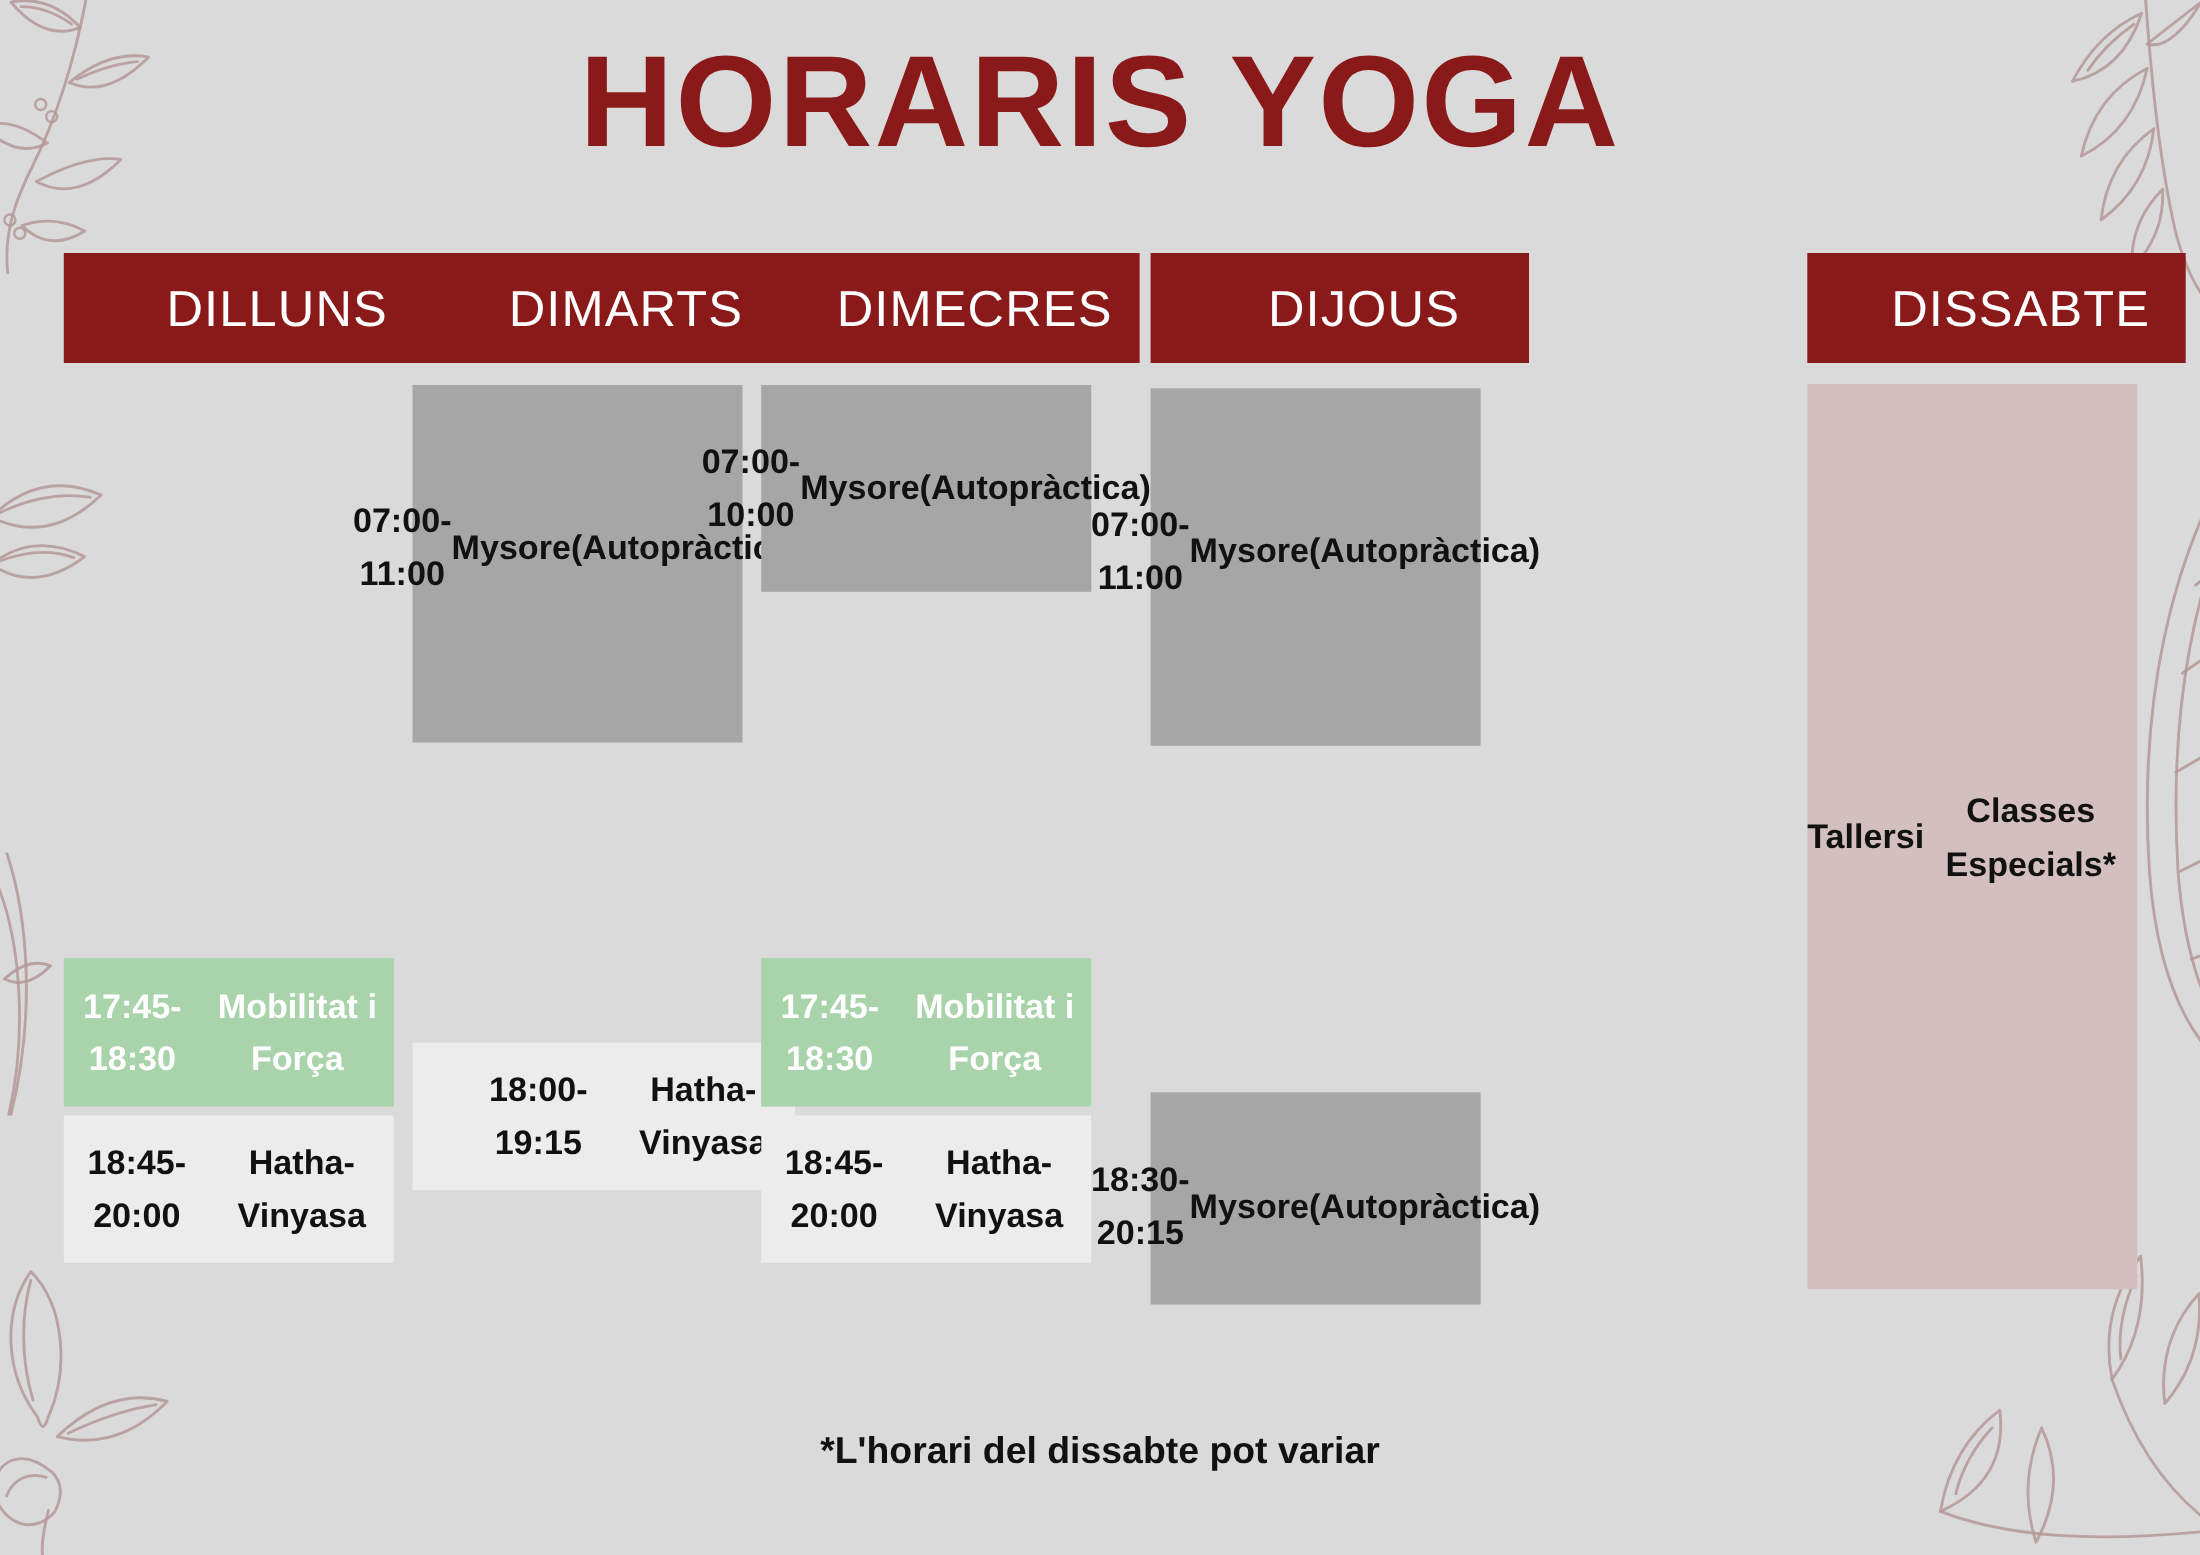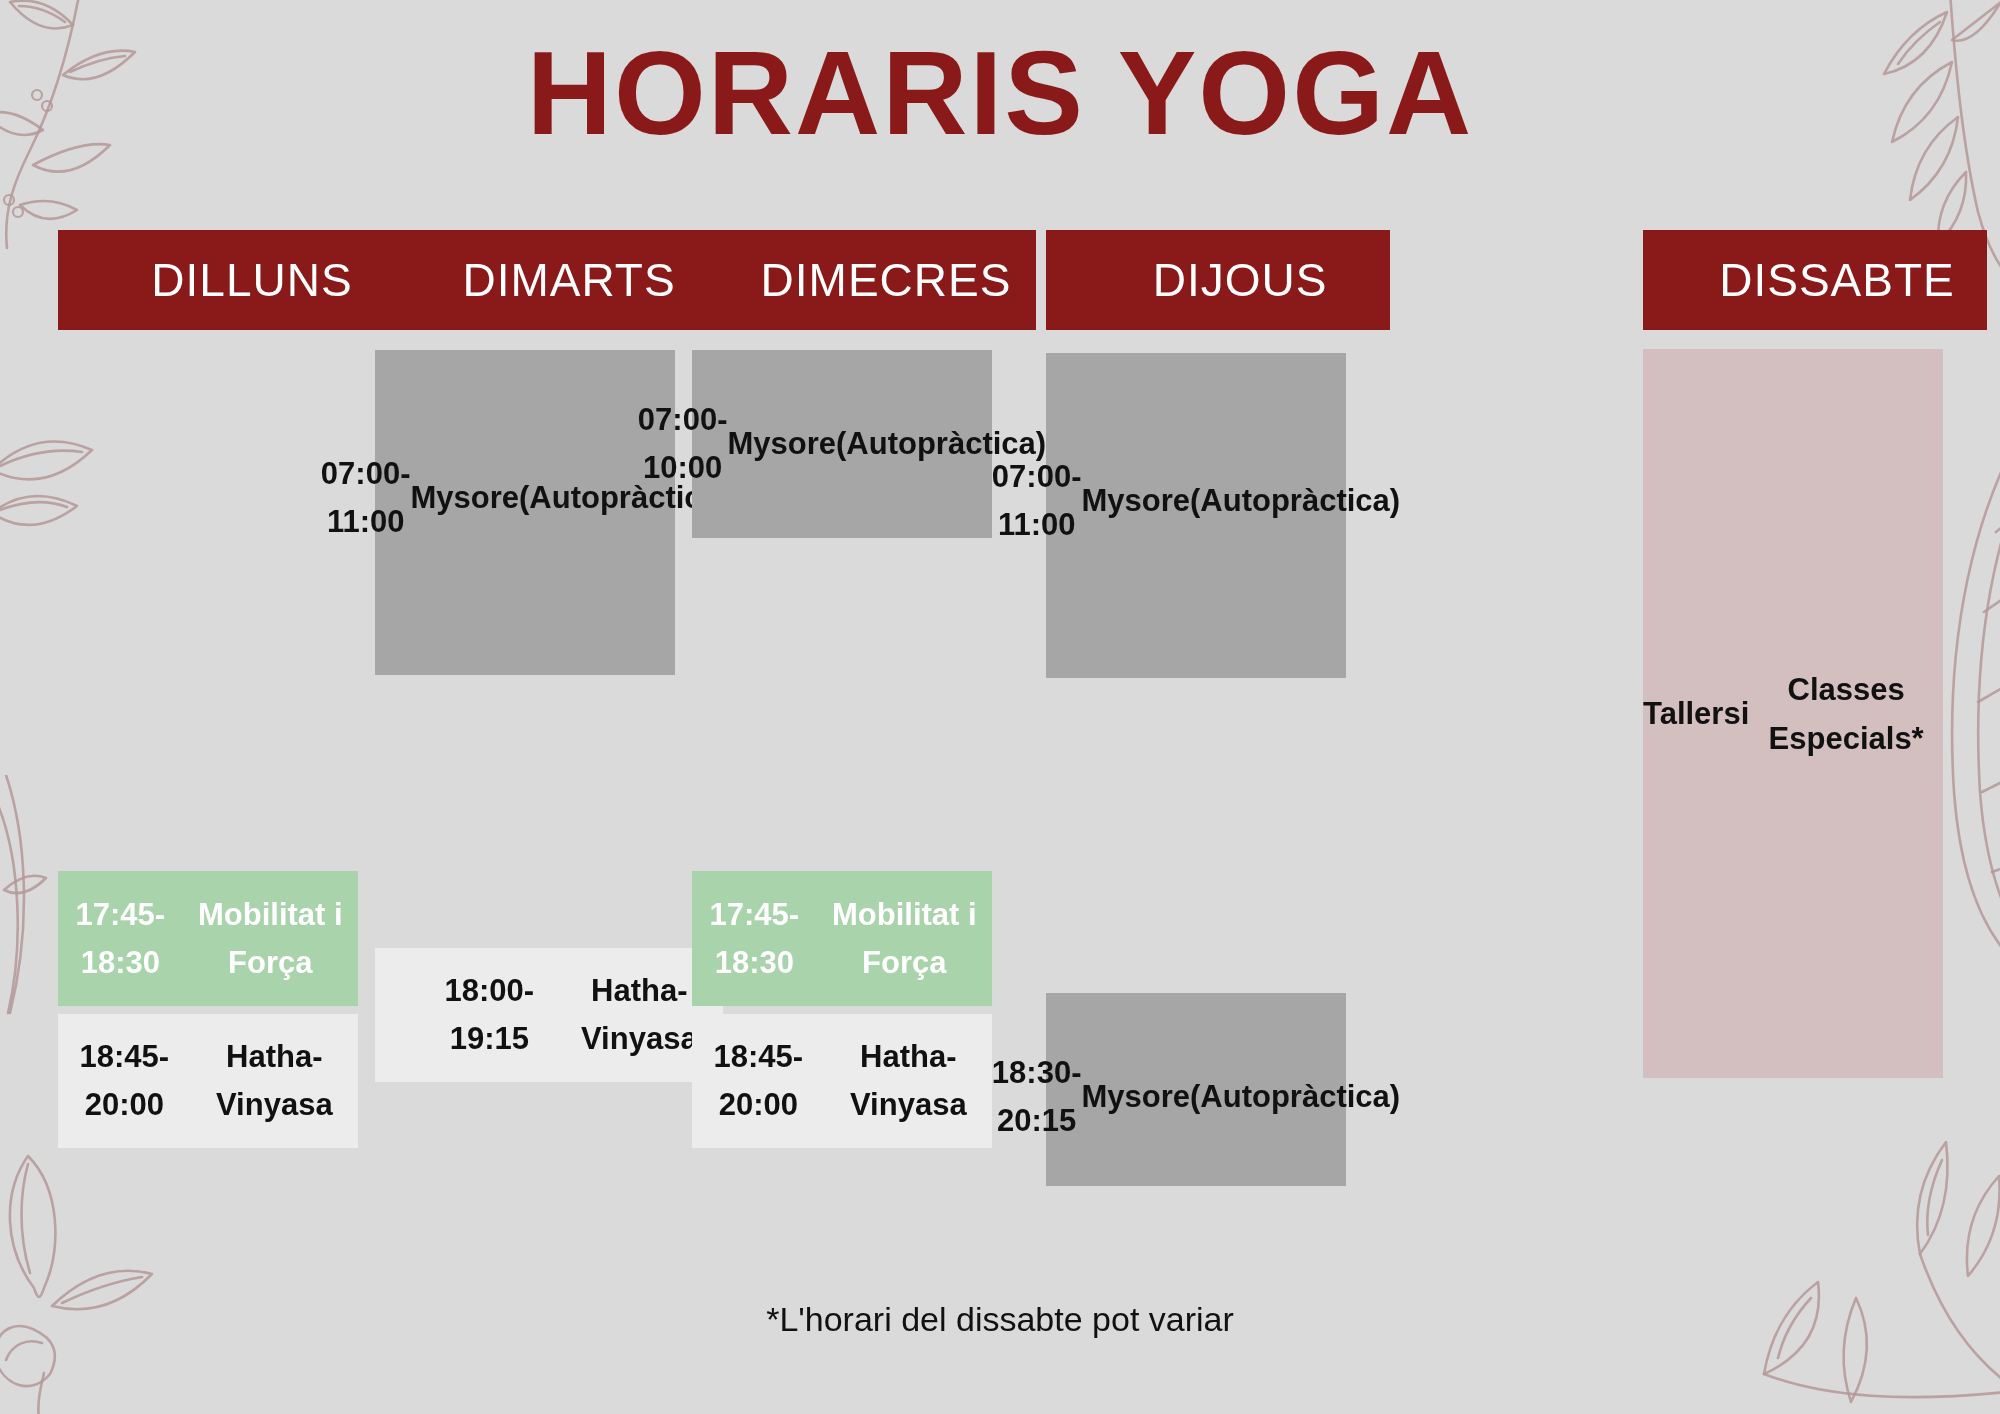--- a/index.html
+++ b/index.html
@@ -34,31 +34,31 @@
   }
   .gray{background:var(--gray,#a6a6a6);}
   .greenb{background:var(--green,#a9d3ab);color:#fff;}
   .whiteb{background:var(--white,#ececec);}
   .pinkb{background:var(--pink,#d3bfbf);line-height:49px;}
   .lift{padding-bottom:30px;}
   .sink{padding-top:14px;}
   .b-dimarts-morning {top:350px;height:295px;}
   .b-dimecres-morning{top:350px;height:188px;}
   .b-dijous-morning  {top:353px;height:295px;}
-  .b-dissabte        {top:349px;height:729px;}
+  .b-dissabte        {top:349px;height:823px;}
   .b-dilluns-green   {top:871px;height:135px;}
   .b-dilluns-white   {top:1014px;height:134px;}
   .b-dimarts-white   {top:948px;height:134px;padding-left:48px;}
   .b-dimecres-green  {top:871px;height:135px;}
   .b-dimecres-white  {top:1014px;height:134px;}
   .b-dijous-evening  {top:993px;height:179px;}
   
   .footer{
     position:absolute;top:1300px;left:0;width:100%;text-align:center;
-    font-size:34px;font-weight:normal;color:#111;
+    font-size:34px;font-weight:bold;color:#111;
   }
 </style>
 </head>
 <body>
 
 <div class="canvas">
 
   <svg class="deco" style="left:-15px;top:-10px" width="180" height="260" viewBox="0 0 180 260">
     <path d="M95,0 C85,55 70,110 45,160 C30,190 18,220 22,258"></path>
     <path d="M88,35 Q60,5 25,12 Q55,48 88,35"></path>

